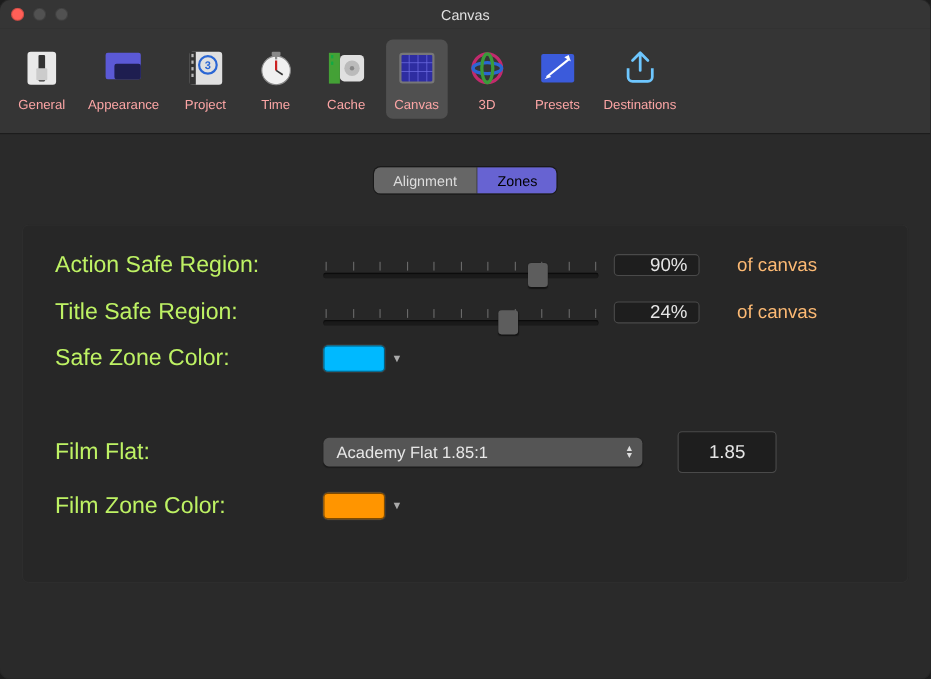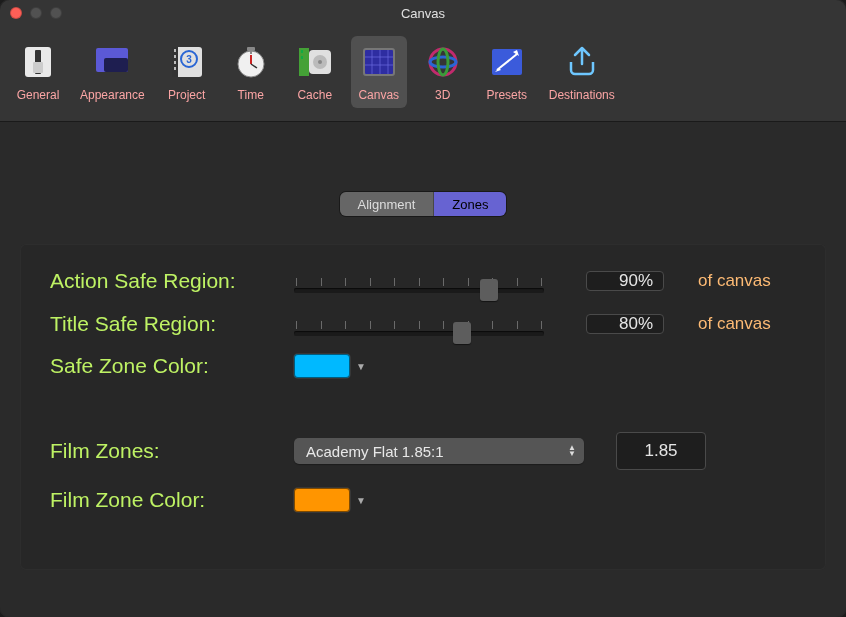--- a/index.html
+++ b/index.html
@@ -91,21 +91,20 @@
       display: flex;
       justify-content: center;
       margin-bottom: 28px;
     }
     .segmented {
       display: flex;
       border-radius: 6px;
       overflow: hidden;
       height: 24px;
       box-shadow: 0 0 0 1px rgba(0,0,0,0.4);
-      margin-top: 40px;
     }
     .seg-btn {
       padding: 0 18px;
       font-size: 13px;
       display: flex;
       align-items: center;
       cursor: pointer;
       background: #666666;
       color: #ddd;
       border-right: 1px solid rgba(0,0,0,0.3);
@@ -175,21 +174,20 @@
       background: #1e1e1e;
       border: 1px solid #4a4a4a;
       border-radius: 4px;
       color: #e5e5e5;
       font-size: 17px;
       text-align: right;
       padding: 0 10px;
       display: flex;
       align-items: center;
       justify-content: flex-end;
-      margin-left: 28px;
     }
     .suffix {
       font-size: 17px;
       color: #fdba74;
       margin-left: 20px;
     }
     .color-well {
       display: flex;
       align-items: center;
       gap: 6px;
@@ -406,36 +404,36 @@
               <div class="tick"></div>
               <div class="tick"></div>
               <div class="tick"></div>
               <div class="tick"></div>
               <div class="tick"></div>
             </div>
           <div class="track">
               <div class="thumb" style="left:67%"></div>
             </div>
         </div>
-        <div class="value-box">80%</div>
+        <div class="value-box">24%</div>
         <div class="suffix">of canvas</div>
       </div>
 
       <div class="row">
         <div class="row-label">Safe Zone Color:</div>
         <div class="color-well">
           <div class="color-swatch" style="background:#00b9ff"></div>
           <span class="chevron">▼</span>
         </div>
       </div>
 
       <div class="spacer"></div>
 
       <div class="row">
-        <div class="row-label">Film Zones:</div>
+        <div class="row-label">Film Flat:</div>
         <div class="dropdown">
           <span>Academy Flat 1.85:1</span>
           <span class="updown">
               <span>▲</span>
               <span>▼</span>
             </span>
         </div>
         <div class="num-input">1.85</div>
       </div>
 

